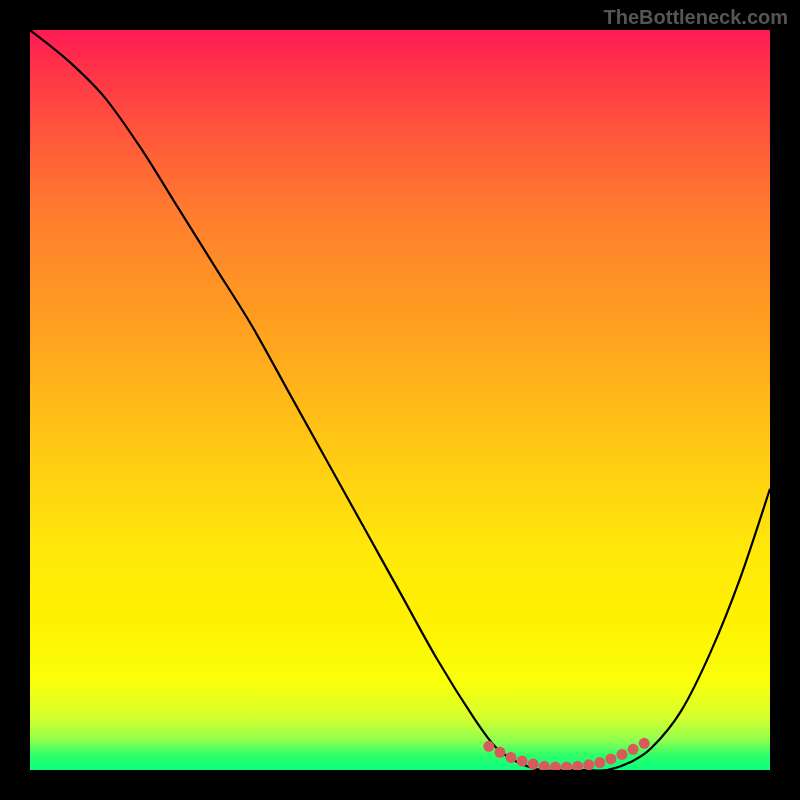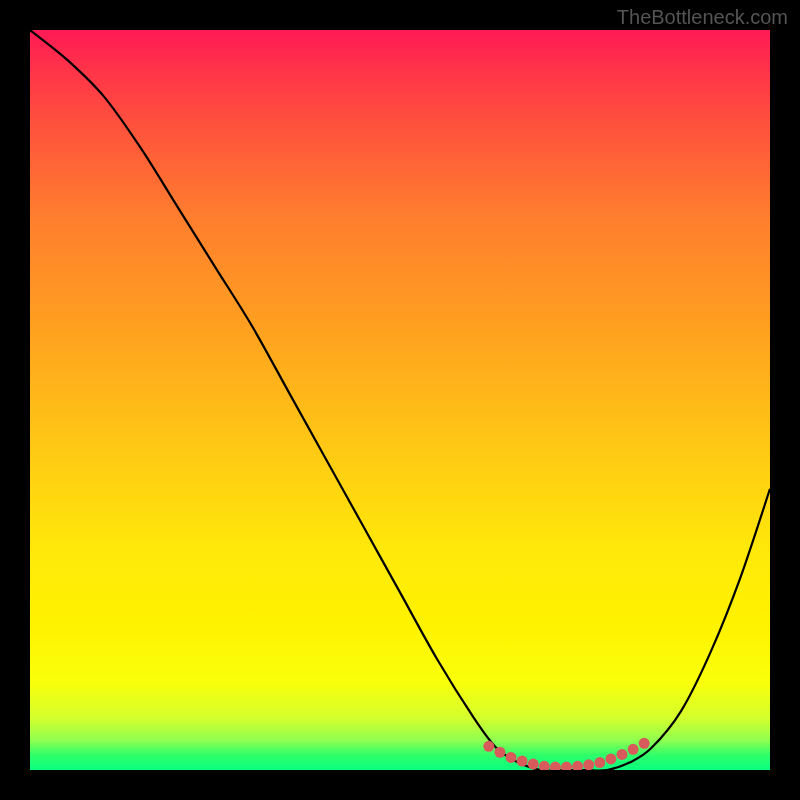--- a/index.html
+++ b/index.html
@@ -9,21 +9,21 @@
     background: #000;
     position: relative;
     font-family: Arial, sans-serif;
   }
   .attribution {
     position: absolute;
     top: 6px;
     right: 12px;
     color: #555;
     font-size: 20px;
-    font-weight: normal;
+    font-weight: bold;
     z-index: 10;
   }
   .chart-area {
     position: absolute;
     left: 30px;
     top: 30px;
     width: 740px;
     height: 740px;
     background: linear-gradient(to bottom,
       #ff1a55 0%,

